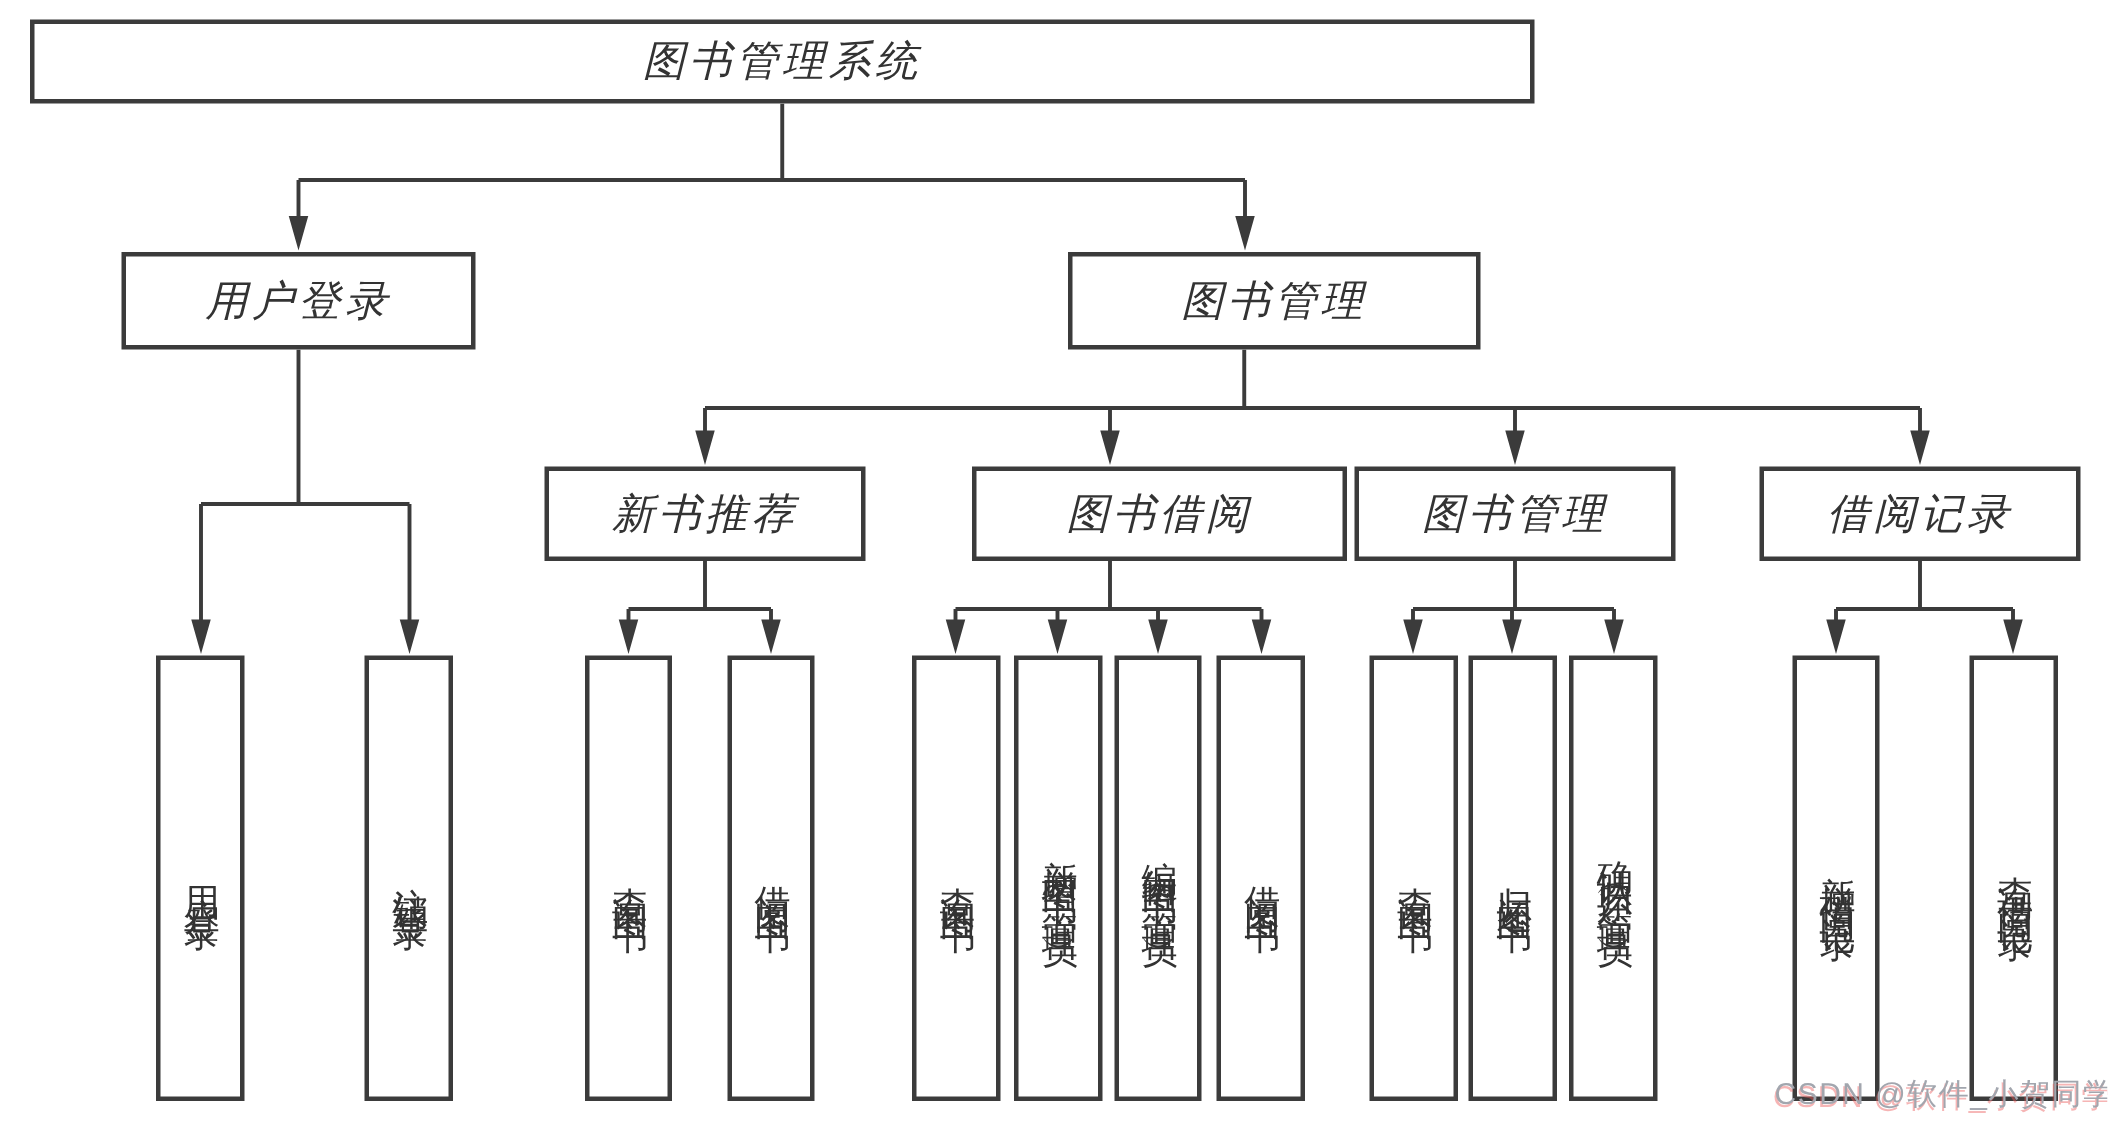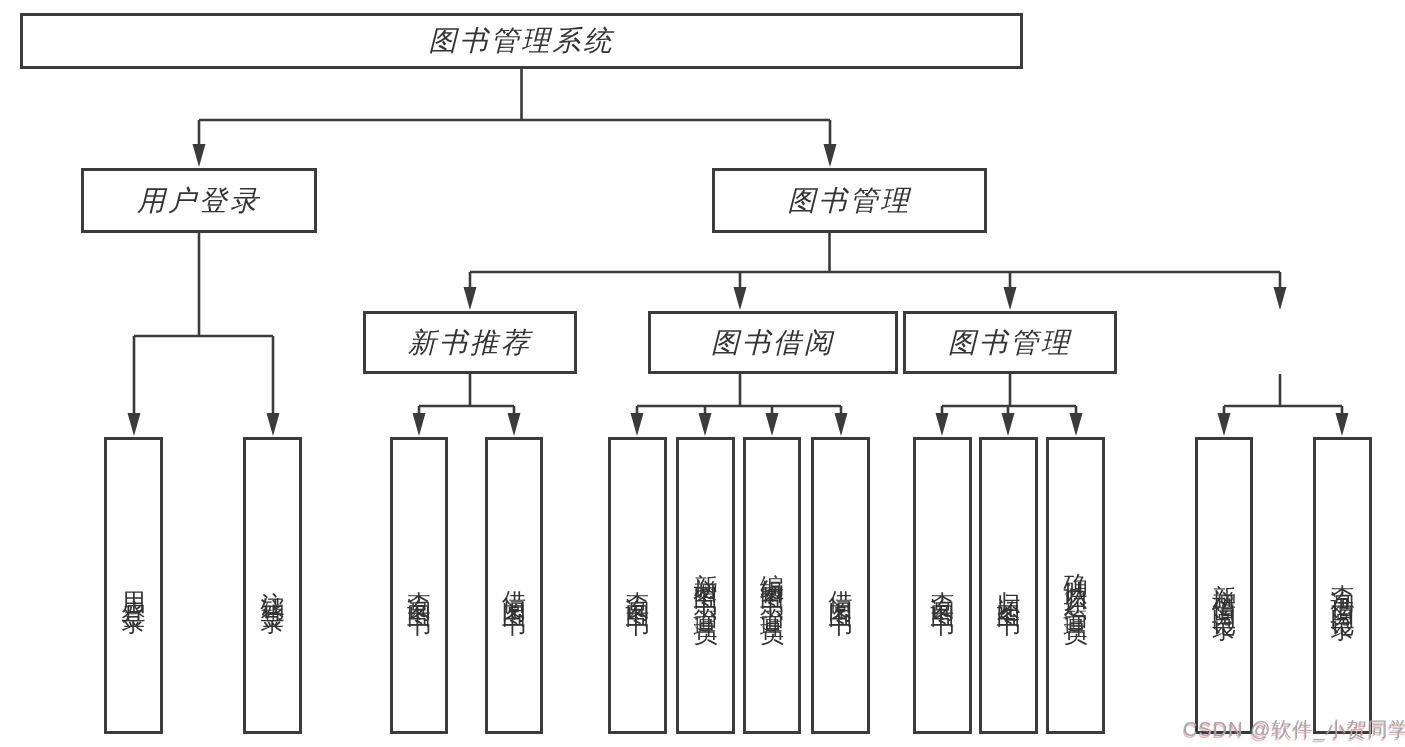--- a/index.html
+++ b/index.html
@@ -110,20 +110,23 @@
 
   <div class="box" style="left:363px; top:311px; width:214px; height:63px;text-align:right;">
     <span class="hlabel">新书推荐</span>
   </div>
   <div class="box" style="left:633px; top:311px; width:250px; height:63px;margin-left:15px;">
     <span class="hlabel">图书借阅</span>
   </div>
   <div class="box" style="left:903px; top:311px; width:214px; height:63px;">
     <span class="hlabel">图书管理</span>
   </div>
+  <div class="box" style="left:1173px; top:311px; width:214px; height:63px;">
+    <span class="hlabel">借阅记录</span>
+  </div>
 
   <div class="box" style="left:104px; top:437px; width:59px; height:297px;">
     <span class="vlabel">用户登录</span>
   </div>
   <div class="box" style="left:243px; top:437px; width:59px; height:297px;">
     <span class="vlabel">注销登录</span>
   </div>
   <div class="box" style="left:390px; top:437px; width:58px; height:297px;">
     <span class="vlabel">查询图书</span>
   </div>

